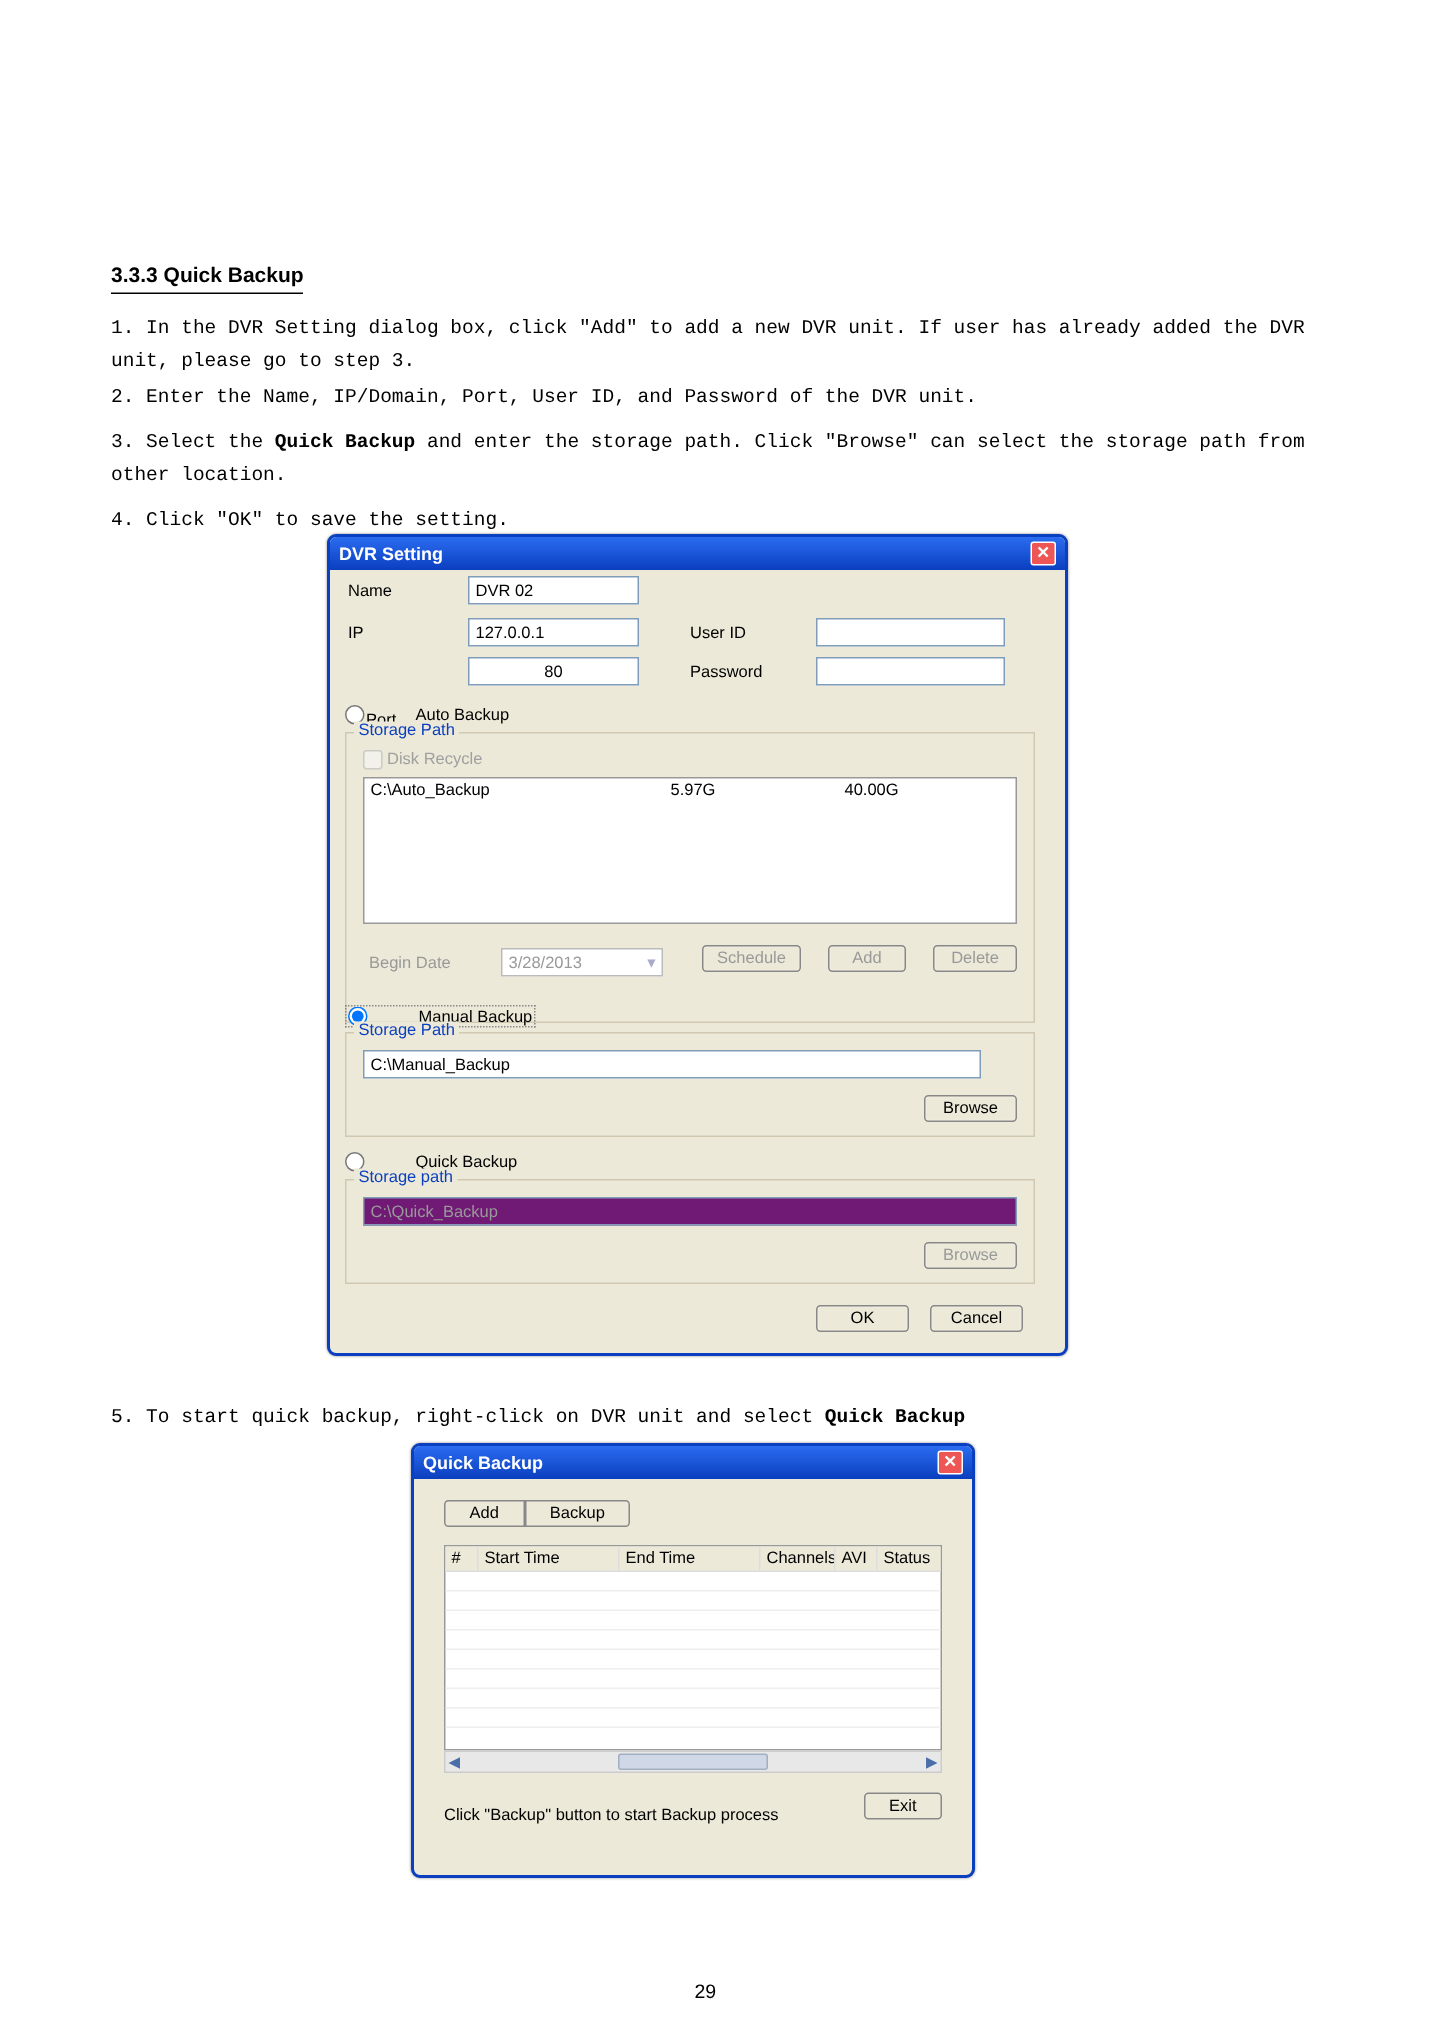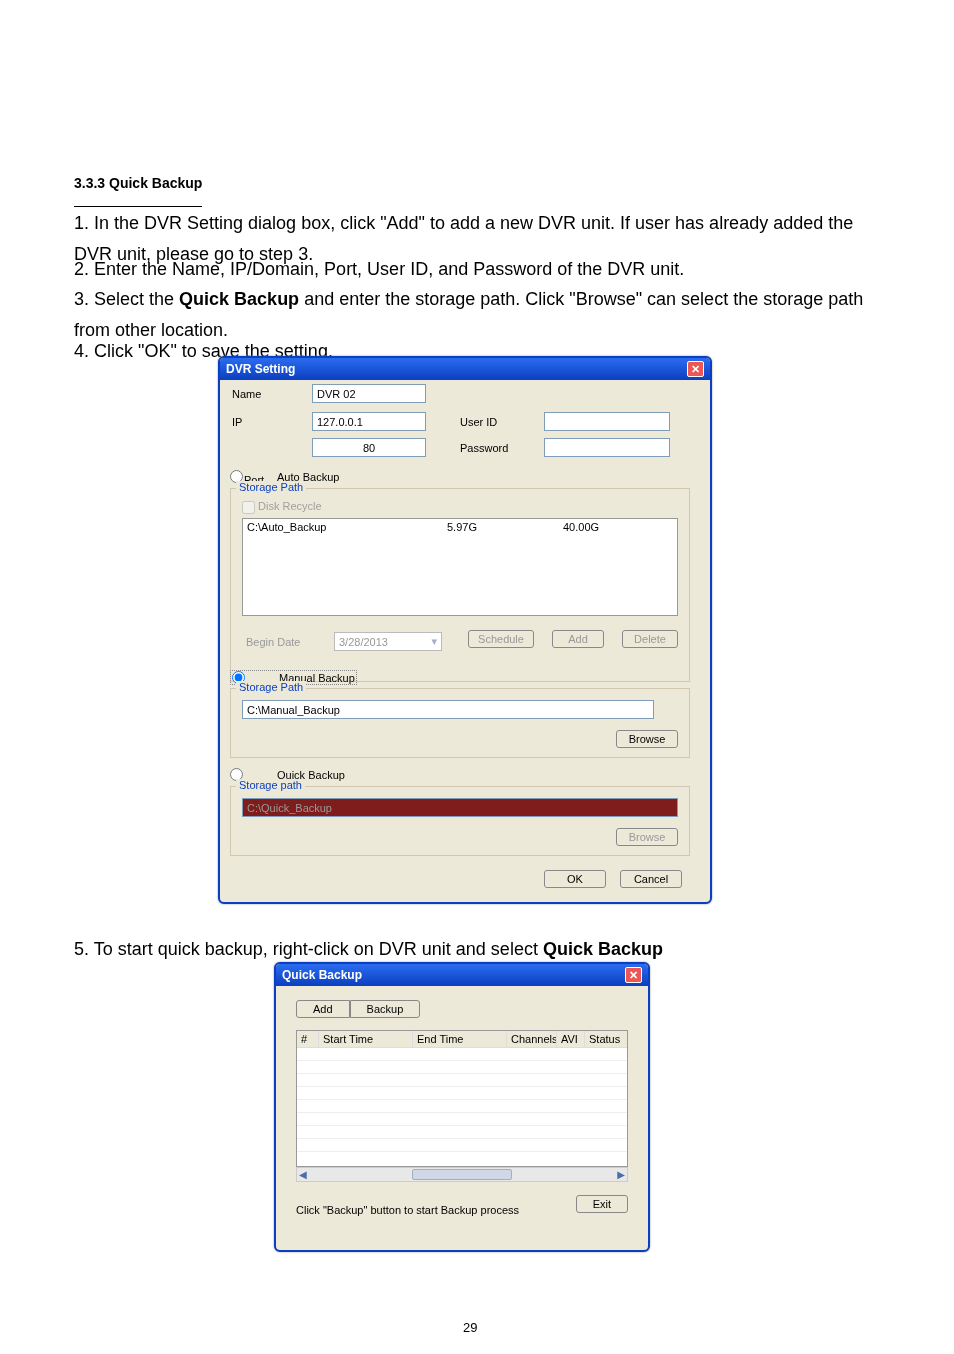--- a/index.html
+++ b/index.html
@@ -1,28 +1,28 @@
 <!DOCTYPE html>
 <html><head>
 <meta charset="utf-8">
 <style>
   * { box-sizing: border-box; margin: 0; padding: 0; }
   body { width: 954px; height: 1354px; background: #ffffff; font-family: Tahoma, Arial, sans-serif; font-size: 11px; color: #000; position: relative; }
   .doc-text { position: absolute; font-size: 13px; line-height: 1.6; color: #000; }
-  .doc-para { position: absolute; font-size: 18px; line-height: 1.7; color: #000; }
+  .doc-para { position: absolute; font-size: 13px; line-height: 1.7; color: #000; font-family: Liberation Mono, monospace; }
 
   
   .win1 { position: absolute; left: 218px; top: 356px; width: 494px; height: 548px; border: 2px solid #0a3fbf; background: #ece9d8; border-radius: 6px; box-shadow: 0 0 2px #888; }
   .titlebar { background: linear-gradient(to bottom, #2b6cf0, #0a3fbf); height: 22px; color: #fff; font-weight: bold; font-size: 12px; padding: 3px 6px; display: flex; justify-content: space-between; align-items: center; border-top-left-radius: 4px; border-top-right-radius: 4px; }
   .close-btn { width: 17px; height: 16px; background: #e55; border: 1px solid #fff; border-radius: 2px; display: flex; align-items: center; justify-content: center; color: #fff; font-weight: bold; font-size: 11px; line-height: 1; }
   .win-body { padding: 16px 14px 10px 14px; position: relative; height: calc(100% - 22px); }
 
   .lbl { position: absolute; font-size: 11px; color: #000; }
   .inp { position: absolute; border: 1px solid #7f9db9; background: #fff; height: 19px; padding: 1px 4px; font-size: 11px; }
-  .inp.disabled { background: #7f1d1d; color: #999; }
+  .inp.disabled { background: #701a75; color: #999; }
   .radio { position: absolute; font-size: 11px; display: flex; align-items: center; gap: 32px; }
   .radio input { margin-right: 2px; }
   .radio.sel { border: 1px dotted #888; padding: 0 1px; }
   .fieldset { position: absolute; border: 1px solid #d0c8b0; }
   .fieldset-label { position: absolute; background: #ece9d8; color: #0a3fbf; font-size: 11px; padding: 0 3px; }
   .chk { position: absolute; font-size: 11px; color: #a0a0a0; }
   .chk input { vertical-align: middle; margin-right: 3px; }
 
   .tbl { position: absolute; background: #fff; border: 1px solid #999; font-size: 11px; }
   .tbl-head { display: flex; background: #ece9d8; }
@@ -46,21 +46,21 @@
   .tbl2-row { height: 13px; border-bottom: 1px solid #eee; }
   .hscroll { width: 332px; height: 15px; background: #e8e8e8; border: 1px solid #ccc; display: flex; justify-content: space-between; align-items: center; padding: 0 2px; }
   .hscroll-arrow { color: #4a6ea9; font-size: 10px; }
   .hscroll-thumb { position: relative; width: 100px; height: 11px; background: #d0d8e8; border: 1px solid #a0b0c0; border-radius: 2px; }
   .hint { font-size: 11px; margin-top: 12px; }
   .btn2 { border: 1px solid #888; background: #ece9d8; font-size: 11px; padding: 2px 16px; border-radius: 3px; }
 </style>
 </head>
 <body>
 
-<div class="doc-text" style="left:74px; top:172px; font-weight:bold; font-size:14px; border-bottom:1px solid #000; padding-bottom:12px;">3.3.3 Quick Backup</div>
+<div class="doc-text" style="left:74px; top:172px; font-weight:bold; font-size:14px; border-bottom:1px solid #000; padding-bottom:1px;">3.3.3 Quick Backup</div>
 <div class="doc-para" style="left:74px; top:208px; width:800px;">1. In the DVR Setting dialog box, click "Add" to add a new DVR unit. If user has already added the DVR unit, please go to step 3.</div>
 <div class="doc-para" style="left:74px; top:254px; width:800px;">2. Enter the Name, IP/Domain, Port, User ID, and Password of the DVR unit.</div>
 <div class="doc-para" style="left:74px; top:284px; width:800px;">
   <span>3. Select the </span><b>Quick Backup</b><span> and enter the storage path. Click "Browse" can select the storage path from other location.</span>
 </div>
 <div class="doc-para" style="left:74px; top:336px; width:800px;">4. Click "OK" to save the setting.</div>
 <div class="doc-para" style="left:74px; top:934px; width:800px;">
   <span>5. To start quick backup, right-click on DVR unit and select </span><b>Quick Backup</b>
 </div>
 <div class="doc-text" style="left:463px; top:1318px; font-size:13px;">29</div>

